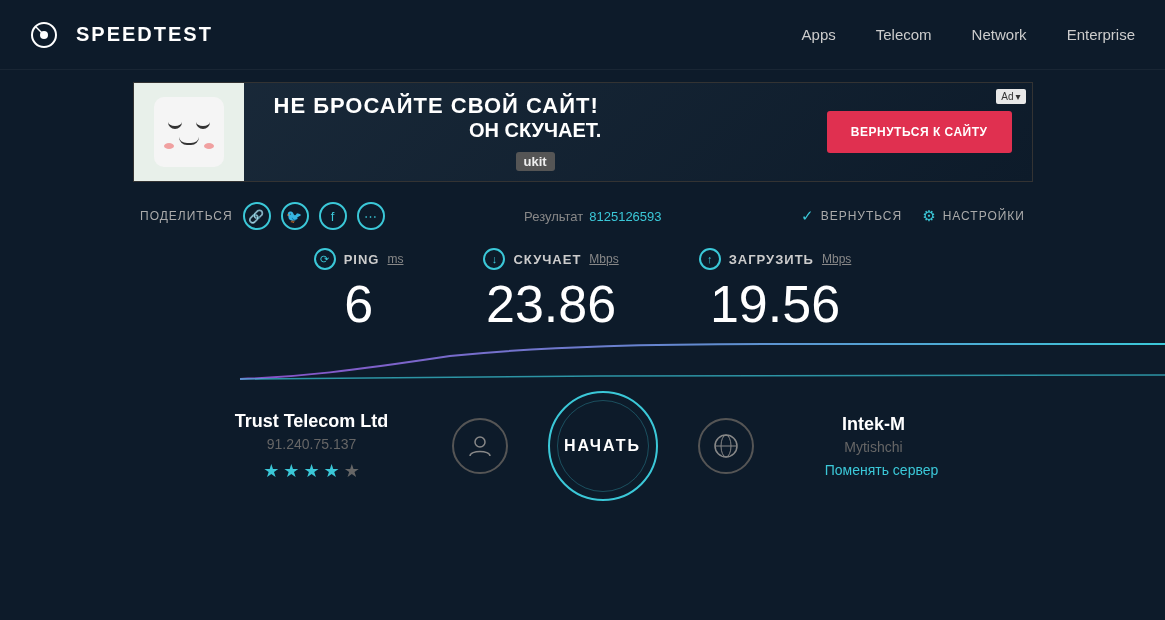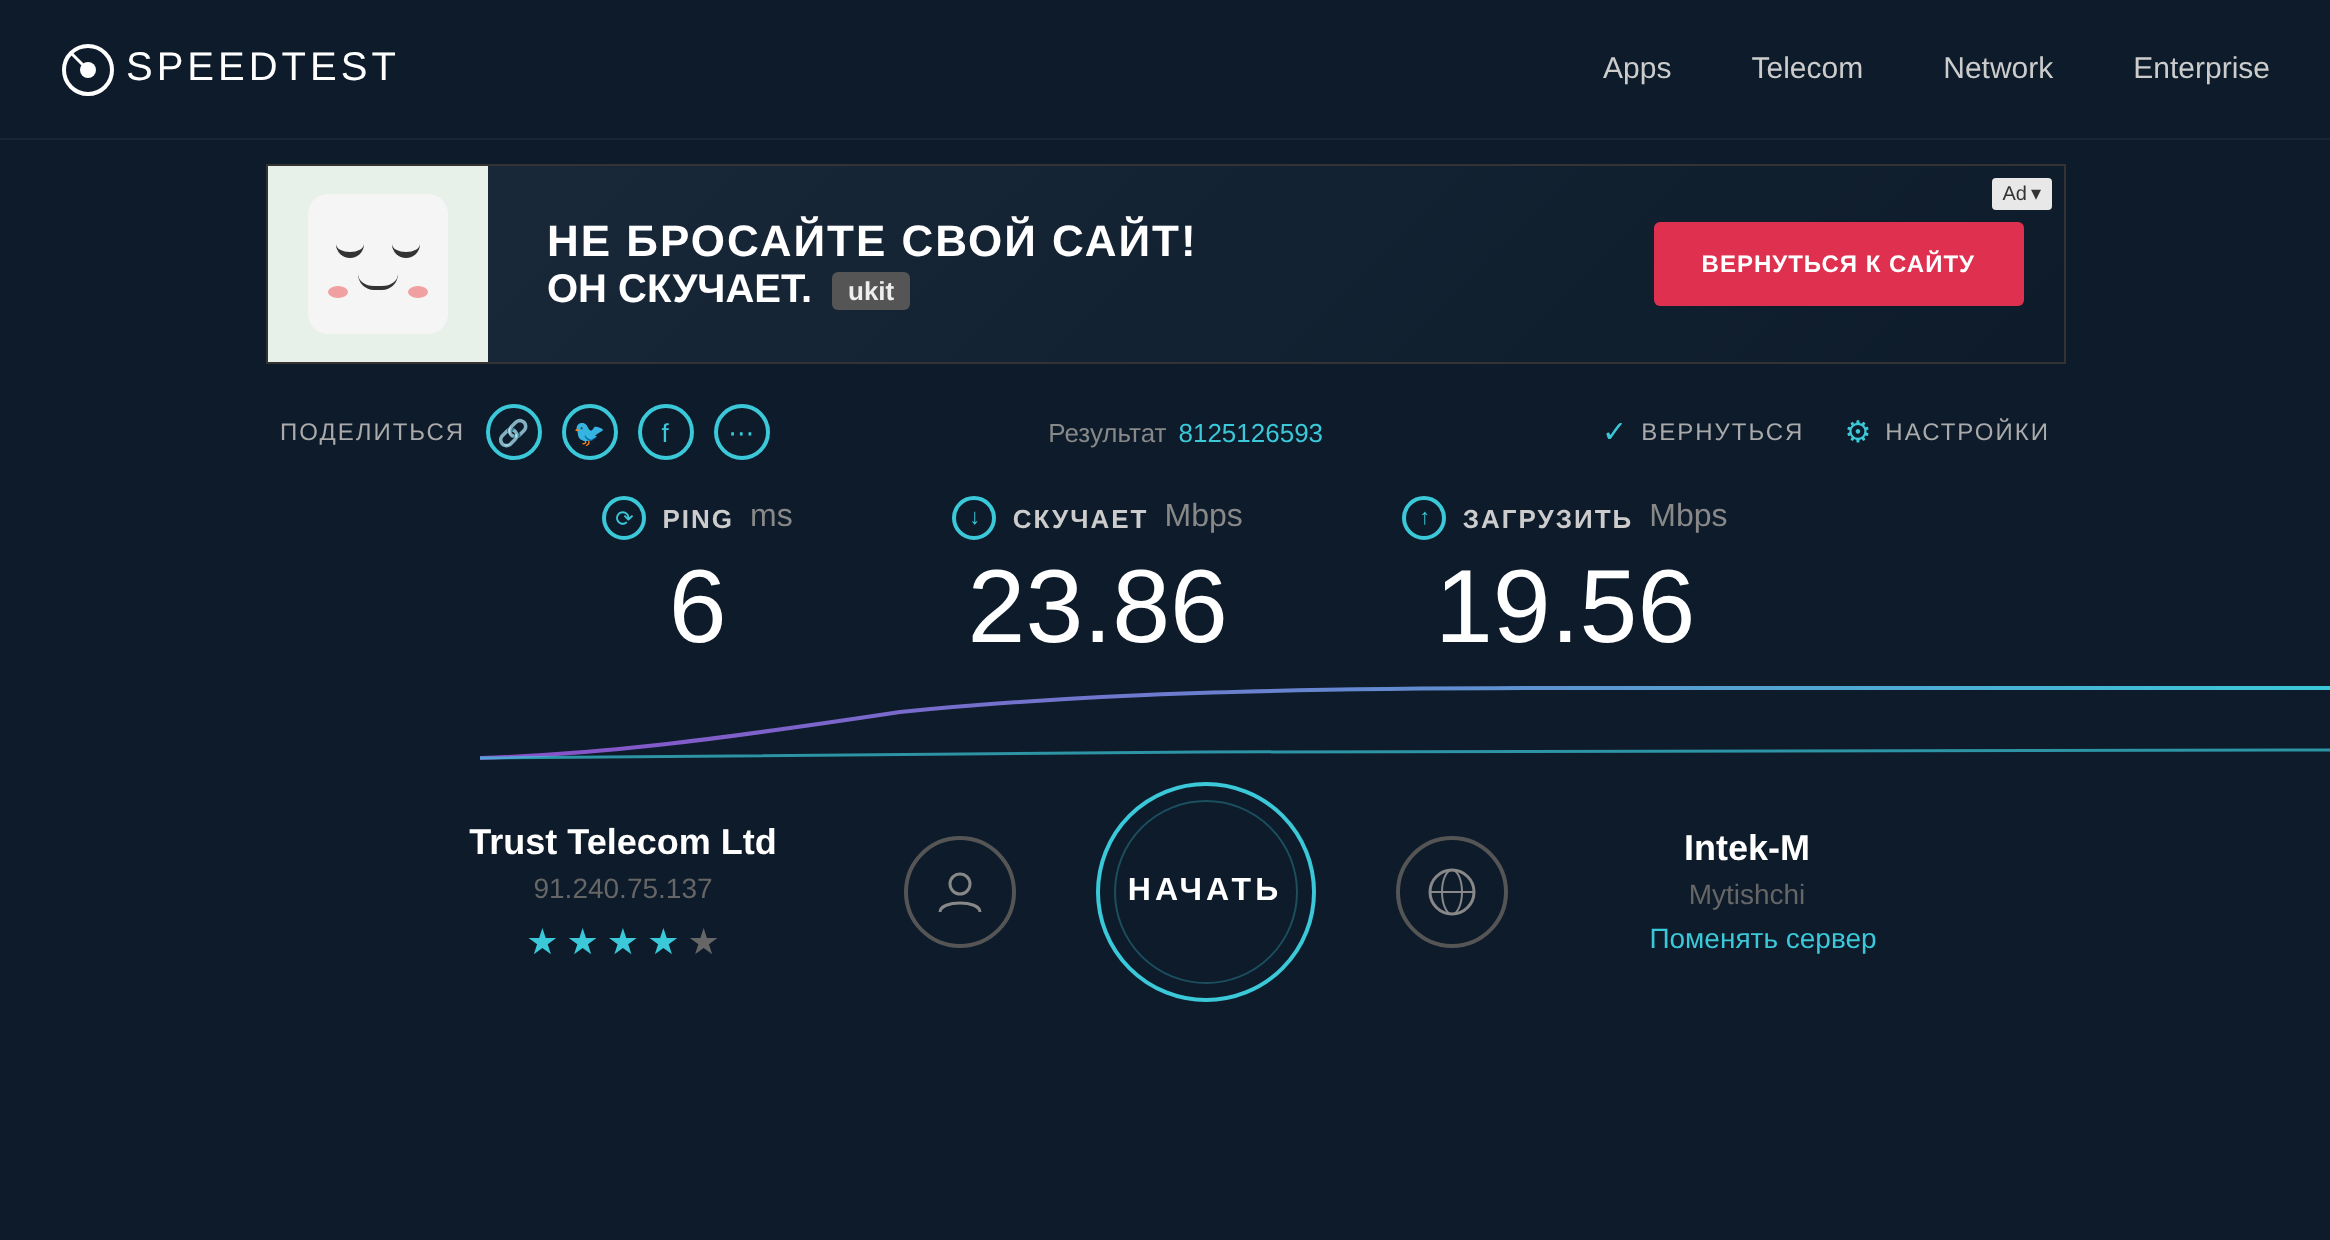--- a/index.html
+++ b/index.html
@@ -18,24 +18,24 @@
       align-items: center;
       justify-content: space-between;
       padding: 0 30px;
       height: 70px;
       background-color: #0d1b2a;
       border-bottom: 1px solid rgba(255,255,255,0.05);
     }
     .logo {
       display: flex;
       align-items: center;
-      gap: 5px;
+      gap: 18px;
       color: #fff;
       font-size: 20px;
-      font-weight: normal;
+      font-weight: bold;
       letter-spacing: 2px;
     }
     .logo-icon {
       width: 28px;
       height: 28px;
     }
     .nav {
       display: flex;
       gap: 40px;
       align-items: center;
@@ -132,20 +132,21 @@
       font-weight: bold;
       letter-spacing: 1px;
     }
     .ad-text-sub {
       color: #fff;
       font-size: 20px;
       font-weight: bold;
       display: flex;
       align-items: center;
       gap: 10px;
+      flex-direction: column;
     }
     .ad-tag {
       background: #555;
       color: #eee;
       font-size: 13px;
       padding: 2px 8px;
       border-radius: 3px;
     }
     .ad-btn {
       background: #e03050;
@@ -253,21 +254,22 @@
       color: #3bc8d8;
       font-size: 11px;
     }
     .metric-label {
       font-weight: bold;
       letter-spacing: 1px;
       color: #ccc;
     }
     .metric-unit {
       color: #888;
-      font-size: 16px;
+      font-size: 12px;
+      text-decoration: underline;
     }
     .metric-value {
       font-size: 52px;
       font-weight: 300;
       color: #fff;
       line-height: 1.1;
     }
 
     
     .graph-container {

